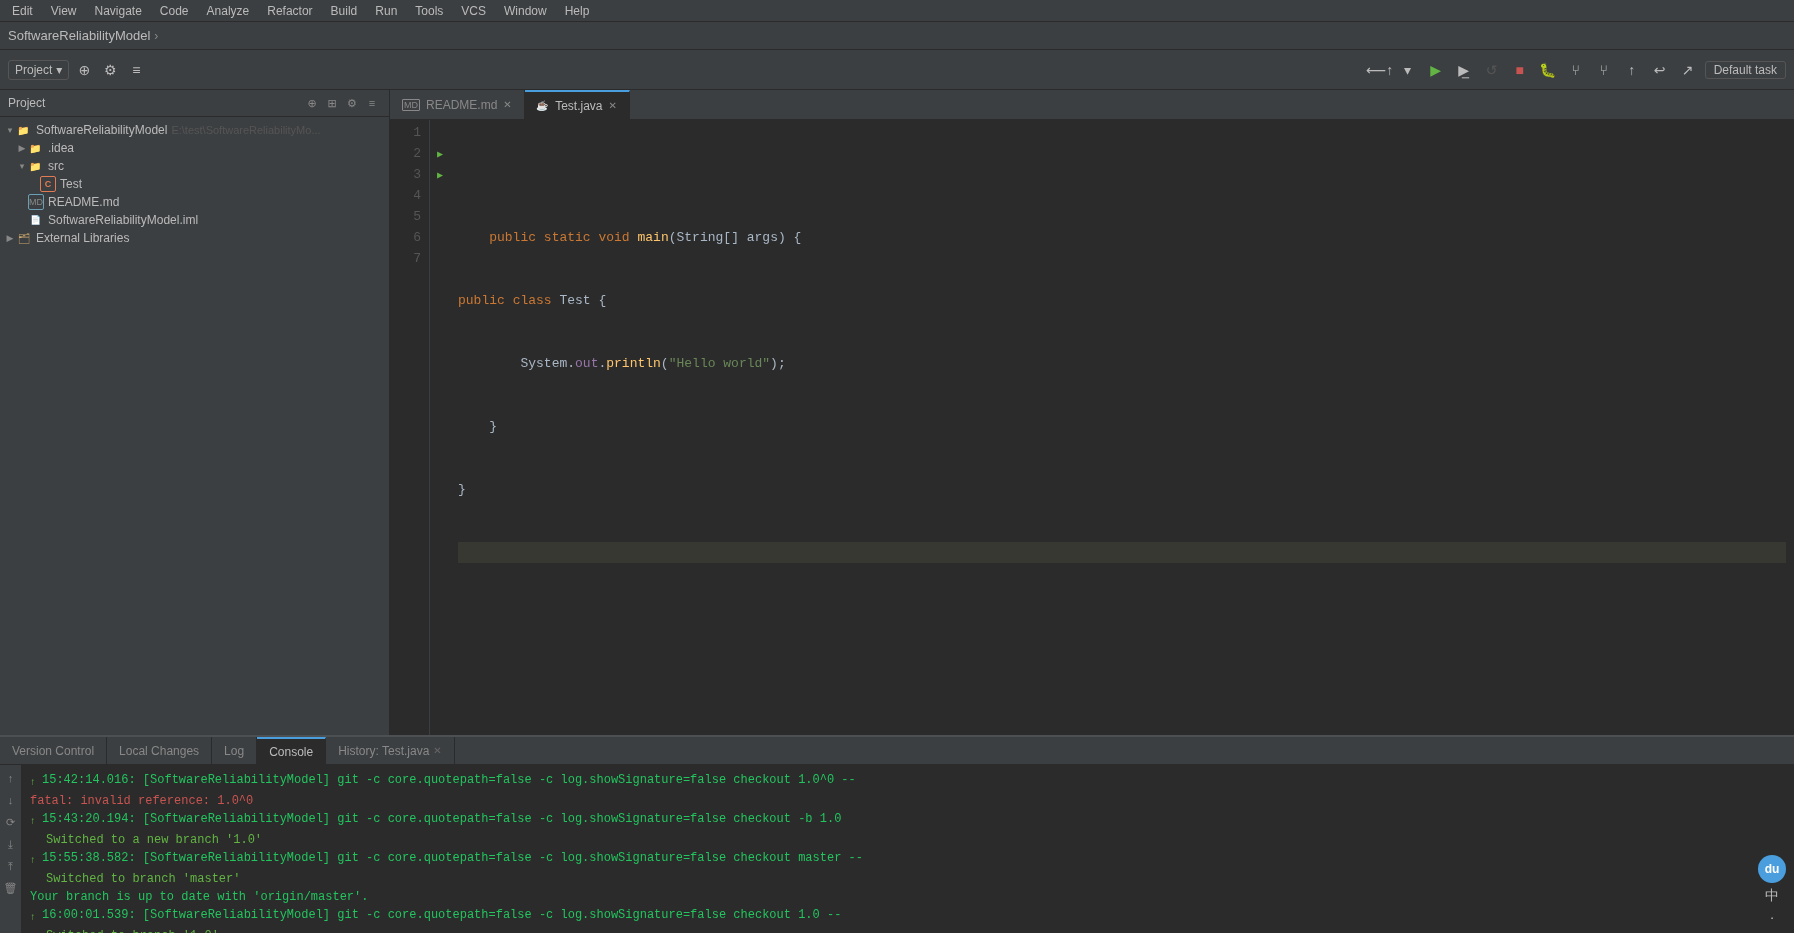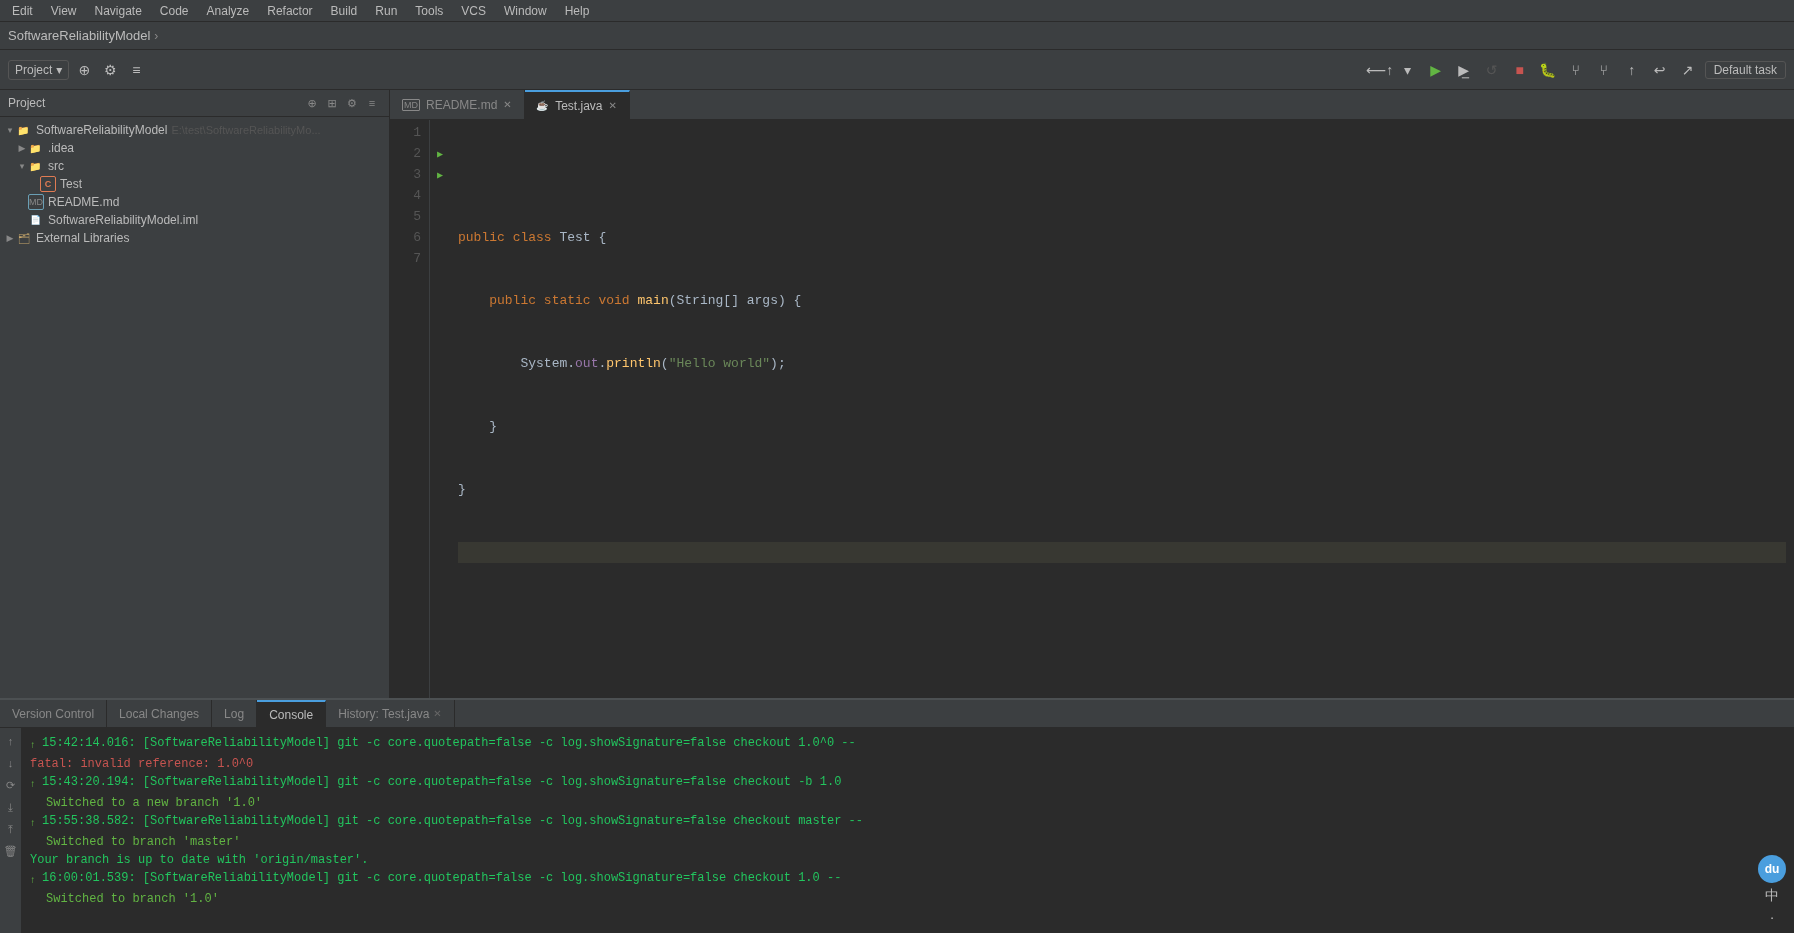--- a/index.html
+++ b/index.html
@@ -64,21 +64,21 @@
     .line { display: block; min-height: 21px; }
     .line.highlighted { background: #ffffa010; }
     .run-arrow { color: #62b543; font-size: 10px; }
     .keyword { color: #cc7832; }
     .method { color: #ffc66d; }
     .string { color: #6a8759; }
     .field { color: #9876aa; }
     .plain { color: #a9b7c6; }
 
     
-    .bottom-panel { height: 235px; background: #2b2b2b; border-top: 2px solid #4c5052; display: flex; flex-direction: column; flex-shrink: 0; }
+    .bottom-panel { height: 198px; background: #2b2b2b; border-top: 2px solid #4c5052; display: flex; flex-direction: column; flex-shrink: 0; }
     .bottom-tabs { display: flex; align-items: center; background: #3c3f41; height: 28px; border-bottom: 1px solid #2b2b2b; flex-shrink: 0; }
     .bottom-tab { padding: 4px 12px; font-size: 12px; cursor: pointer; color: #888; height: 28px; display: flex; align-items: center; border-right: 1px solid #2b2b2b; }
     .bottom-tab.active { color: #bbbbbb; background: #2b2b2b; border-top: 2px solid #4a9ede; justify-content: flex-end; }
     .bottom-tab-close { font-size: 10px; color: #666; margin-left: 4px; cursor: pointer; }
     .console-content { flex: 1; overflow-y: auto; padding: 6px 8px; font-family: 'Consolas', 'Courier New', monospace; font-size: 12px; line-height: 18px; }
     .console-line { display: flex; align-items: flex-start; gap: 6px; }
     .console-arrow-up { color: #62b543; font-size: 10px; margin-top: 3px; }
     .console-text { color: #22c55e; }
     .console-error { color: #c75450; }
     .console-success { color: #62b543; display: block; padding-left: 0; margin-left: 16px; }
@@ -238,22 +238,22 @@
         <div style="height:21px;display:flex;align-items:center;justify-content:center;">
             <span class="run-arrow">▶</span>
           </div>
         <div style="height:21px;display:flex;align-items:center;justify-content:center;"></div>
         <div style="height:21px;"></div>
         <div style="height:21px;"></div>
         <div style="height:21px;"></div>
       </div>
       <div class="code-content">
         <span class="line"> </span>
+        <span class="line">    <span class="keyword">public</span> <span class="keyword">static</span> <span class="keyword">void</span> <span class="method">main</span><span class="plain">(String[] args) {</span></span>
         <span class="line"><span class="keyword">public</span> <span class="keyword">class</span> <span class="plain">Test {</span></span>
-        <span class="line">    <span class="keyword">public</span> <span class="keyword">static</span> <span class="keyword">void</span> <span class="method">main</span><span class="plain">(String[] args) {</span></span>
         <span class="line">        <span class="plain">System.</span><span class="field">out</span><span class="plain">.</span><span class="method">println</span><span class="plain">(</span><span class="string">"Hello world"</span><span class="plain">);</span></span>
         <span class="line">    <span class="plain">}</span></span>
         <span class="line"><span class="plain">}</span></span>
         <span class="line highlighted"> </span>
       </div>
     </div>
   </div>
 </div>
 
 <div class="bottom-panel">

